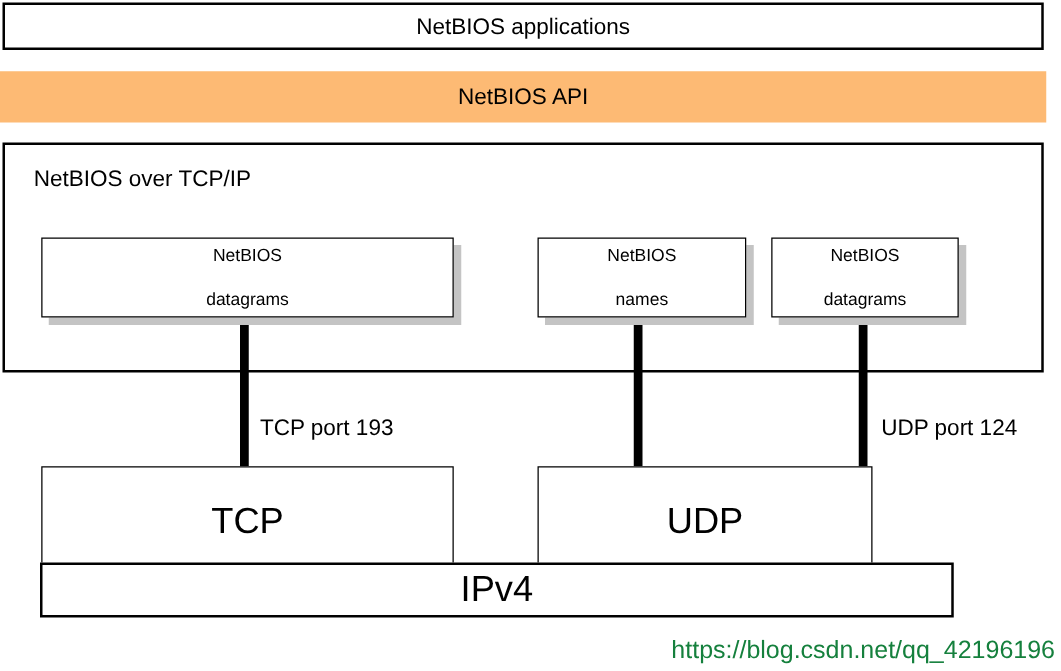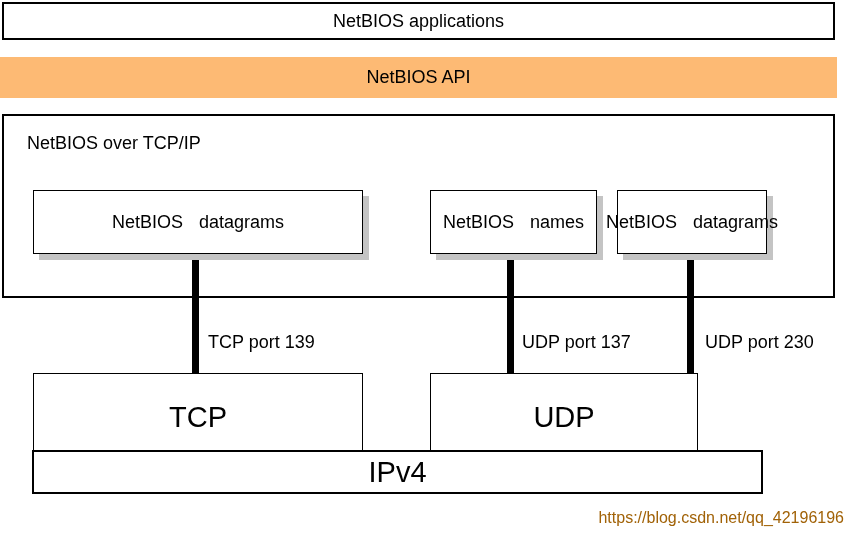--- a/index.html
+++ b/index.html
@@ -42,23 +42,23 @@
   .nbt-label {
     position: absolute;
     left: 23px; top: 17px;
     font-size: 18px;
     white-space: nowrap;
   }
   .service-box {
     background: #ffffff;
     border: 1.5px solid #000000;
     box-shadow: 6px 6px 0 0 #c4c4c4;
-    font-size: 18px;
+    font-size: 14px;
     line-height: 1.35;
-    flex-direction: row;
+    flex-direction: column;
     gap: 16px;
   }
   .sessions-box  { left: 33px;  top: 190px; width: 330px; height: 64px; }
   .names-box     { left: 430px; top: 190px; width: 167px; height: 64px; }
   .datagrams-box { left: 617px; top: 190px; width: 150px; height: 64px; }
   .connector {
     background: #000000;
     width: 7px;
     top: 254px;
     height: 119px;
@@ -83,22 +83,22 @@
   .udp-box { left: 430px; top: 373px; width: 268px; height: 89px; }
   .ipv4-box {
     left: 32px; top: 450px; width: 731px; height: 44px;
     background: #ffffff;
     border: 2px solid #000000;
     font-size: 29px;
   }
   .watermark {
     right: 5px;
     top: 509px;
-    font-size: 16px;
-    color: #a16207;
+    font-size: 20px;
+    color: #15803d;
     white-space: nowrap;
   }
 </style>
 </head>
 <body>
 
 <div class="canvas">
 
   <div class="abs center-flex layer-box app-box">
     <span>NetBIOS applications</span>
@@ -124,23 +124,22 @@
   <div class="abs center-flex service-box names-box">
     <span>NetBIOS</span>
     <span>names</span>
   </div>
 
   <div class="abs center-flex service-box datagrams-box">
     <span>NetBIOS</span>
     <span>datagrams</span>
   </div>
 
-  <div class="abs port-label port-139">TCP port 139</div>
-  <div class="abs port-label port-137">UDP port 137</div>
-  <div class="abs port-label port-138">UDP port 230</div>
+  <div class="abs port-label port-139">TCP port 193</div>
+  <div class="abs port-label port-138">UDP port 124</div>
 
   <div class="abs center-flex transport-box tcp-box">
     <span>TCP</span>
   </div>
   <div class="abs center-flex transport-box udp-box">
     <span>UDP</span>
   </div>
 
   <div class="abs center-flex ipv4-box">
     <span>IPv4</span>

